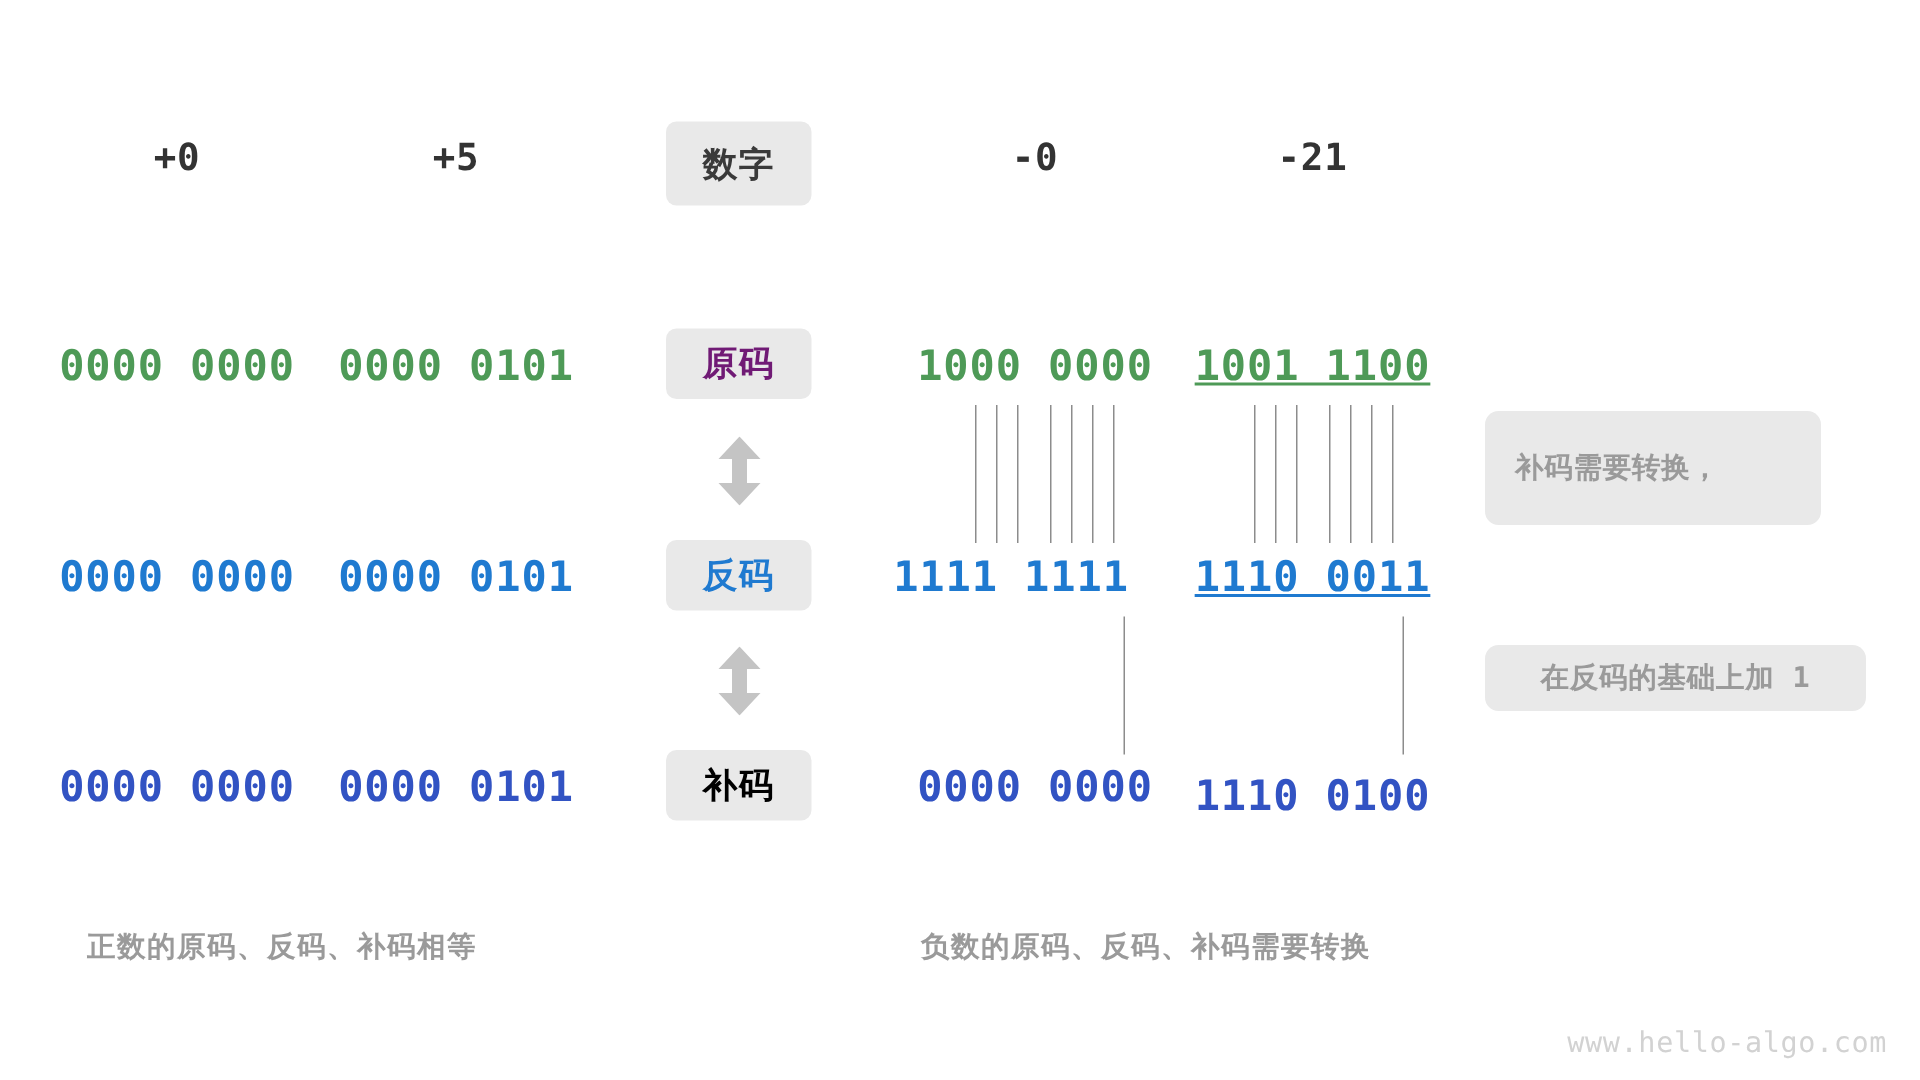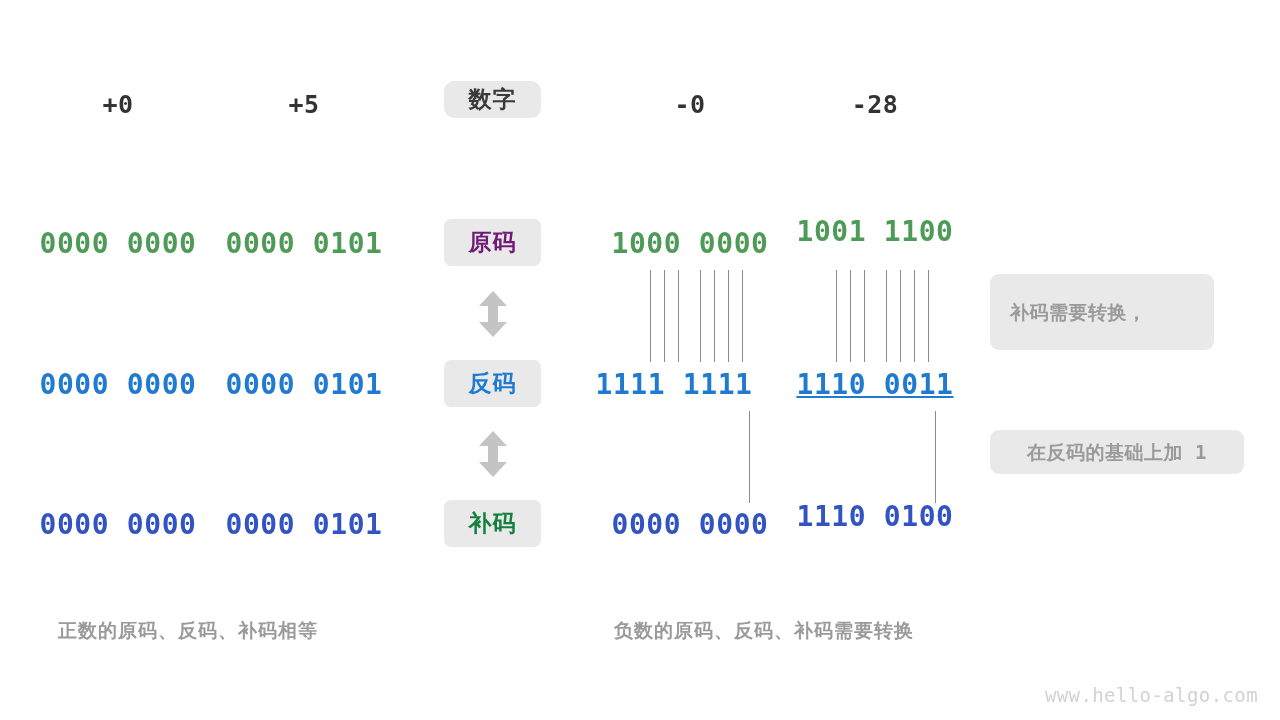--- a/index.html
+++ b/index.html
@@ -58,21 +58,21 @@
     align-items: center;
     justify-content: center;
     font-family: "DejaVu Sans", "Liberation Sans", sans-serif;
     font-weight: bold;
     font-size: 23px;
     letter-spacing: 1px;
   }
   .pill.dark   { color: #3a3a3a; }
   .pill.green  { color: #701a75; }
   .pill.blue   { color: #1f7ad0; }
-  .pill.indigo { color: #15803d; }
+  .pill.indigo { color: #000000; }
 
   
   .dblarrow {
     position: absolute;
     width: 34px;
     height: 46px;
   }
   .dblarrow svg { display: block; }
 
   
@@ -129,28 +129,28 @@
   }
 </style>
 </head>
 <body>
 
 <div id="stage">
 
   <div class="cell num" style="left:58px;  top:86px; width:120px; height:36px;">+0</div>
   <div class="cell num" style="left:244px; top:86px; width:120px; height:36px;">+5</div>
   <div class="cell num" style="left:630px; top:86px; width:120px; height:36px;">-0</div>
-  <div class="cell num" style="left:815px; top:86px; width:120px; height:36px;">-28</div>
-
-  <div class="pill dark" style="left:444px; top:81px; width:97px; height:37px;border-radius:10px;">数字</div>
+  <div class="cell num" style="left:815px; top:86px; width:120px; height:36px;">-21</div>
+
+  <div class="pill dark" style="left:444px; top:81px; width:97px; height:56px;">数字</div>
 
   <div class="cell bits green" style="left:48px;  top:226px; width:140px; height:34px;">0000 0000</div>
   <div class="cell bits green" style="left:234px; top:226px; width:140px; height:34px;">0000 0101</div>
   <div class="cell bits green" style="left:620px; top:226px; width:140px; height:34px;">1000 0000</div>
-  <div class="cell bits green" style="left:805px; top:214px; width:140px; height:34px;">1001 1100</div>
+  <div class="cell bits green" style="left:805px; top:226px; width:140px; height:34px;text-decoration:underline;">1001 1100</div>
 
   <div class="pill green" style="left:444px; top:219px; width:97px; height:47px;">原码</div>
 
   <div class="connector" style="left:650px; top:270px; height:92px;"></div>
   <div class="connector" style="left:664px; top:270px; height:92px;"></div>
   <div class="connector" style="left:678px; top:270px; height:92px;"></div>
   <div class="connector" style="left:700px; top:270px; height:92px;"></div>
   <div class="connector" style="left:714px; top:270px; height:92px;"></div>
   <div class="connector" style="left:728px; top:270px; height:92px;"></div>
   <div class="connector" style="left:742px; top:270px; height:92px;"></div>
@@ -190,21 +190,21 @@
   </div>
 
   <div class="note" style="left:990px; top:430px; width:254px; height:44px; flex-direction:row; align-items:center;">
     <span class="line">在反码的基础上加</span>
     <span class="line mono-one" style="margin-left:12px;">1</span>
   </div>
 
   <div class="cell bits indigo" style="left:48px;  top:507px; width:140px; height:34px;">0000 0000</div>
   <div class="cell bits indigo" style="left:234px; top:507px; width:140px; height:34px;">0000 0101</div>
   <div class="cell bits indigo" style="left:620px; top:507px; width:140px; height:34px;">0000 0000</div>
-  <div class="cell bits indigo" style="left:805px; top:499px; width:140px; height:34px;">1110 0100</div>
+  <div class="cell bits indigo" style="left:805px; top:513px; width:140px; height:34px;">1110 0100</div>
 
   <div class="pill indigo" style="left:444px; top:500px; width:97px; height:47px;">补码</div>
 
   <div class="caption" style="left:58px;  top:618px;">正数的原码、反码、补码相等</div>
   <div class="caption" style="left:614px; top:618px;">负数的原码、反码、补码需要转换</div>
 
   <div class="watermark">www.hello-algo.com</div>
 
 </div>
 

